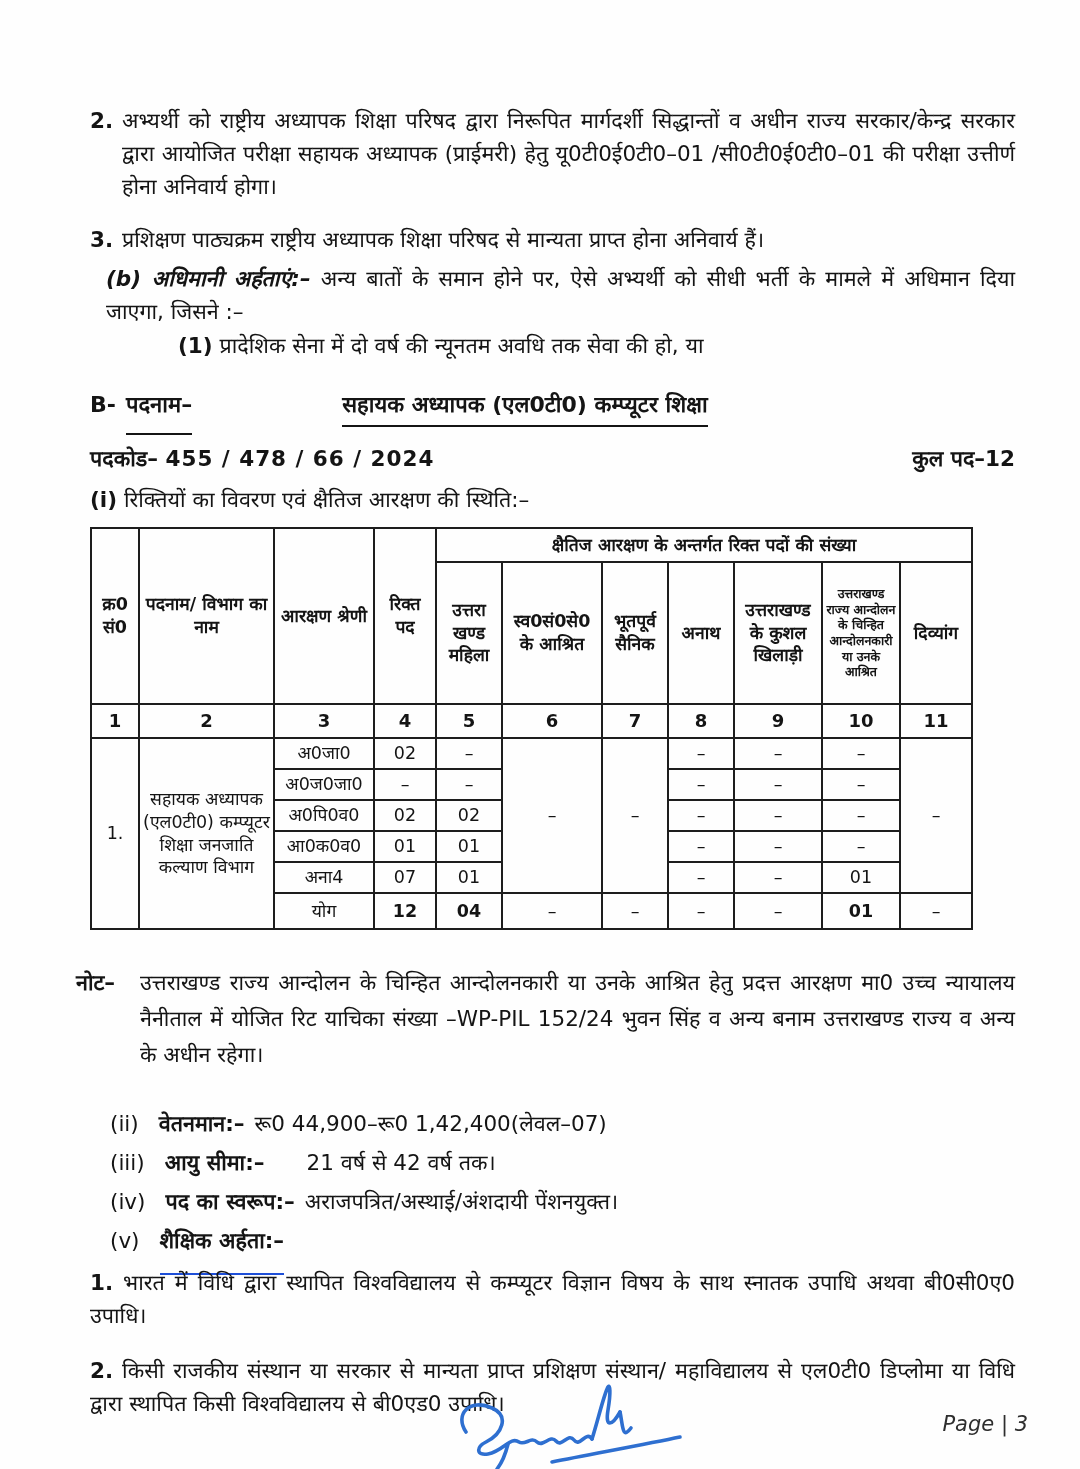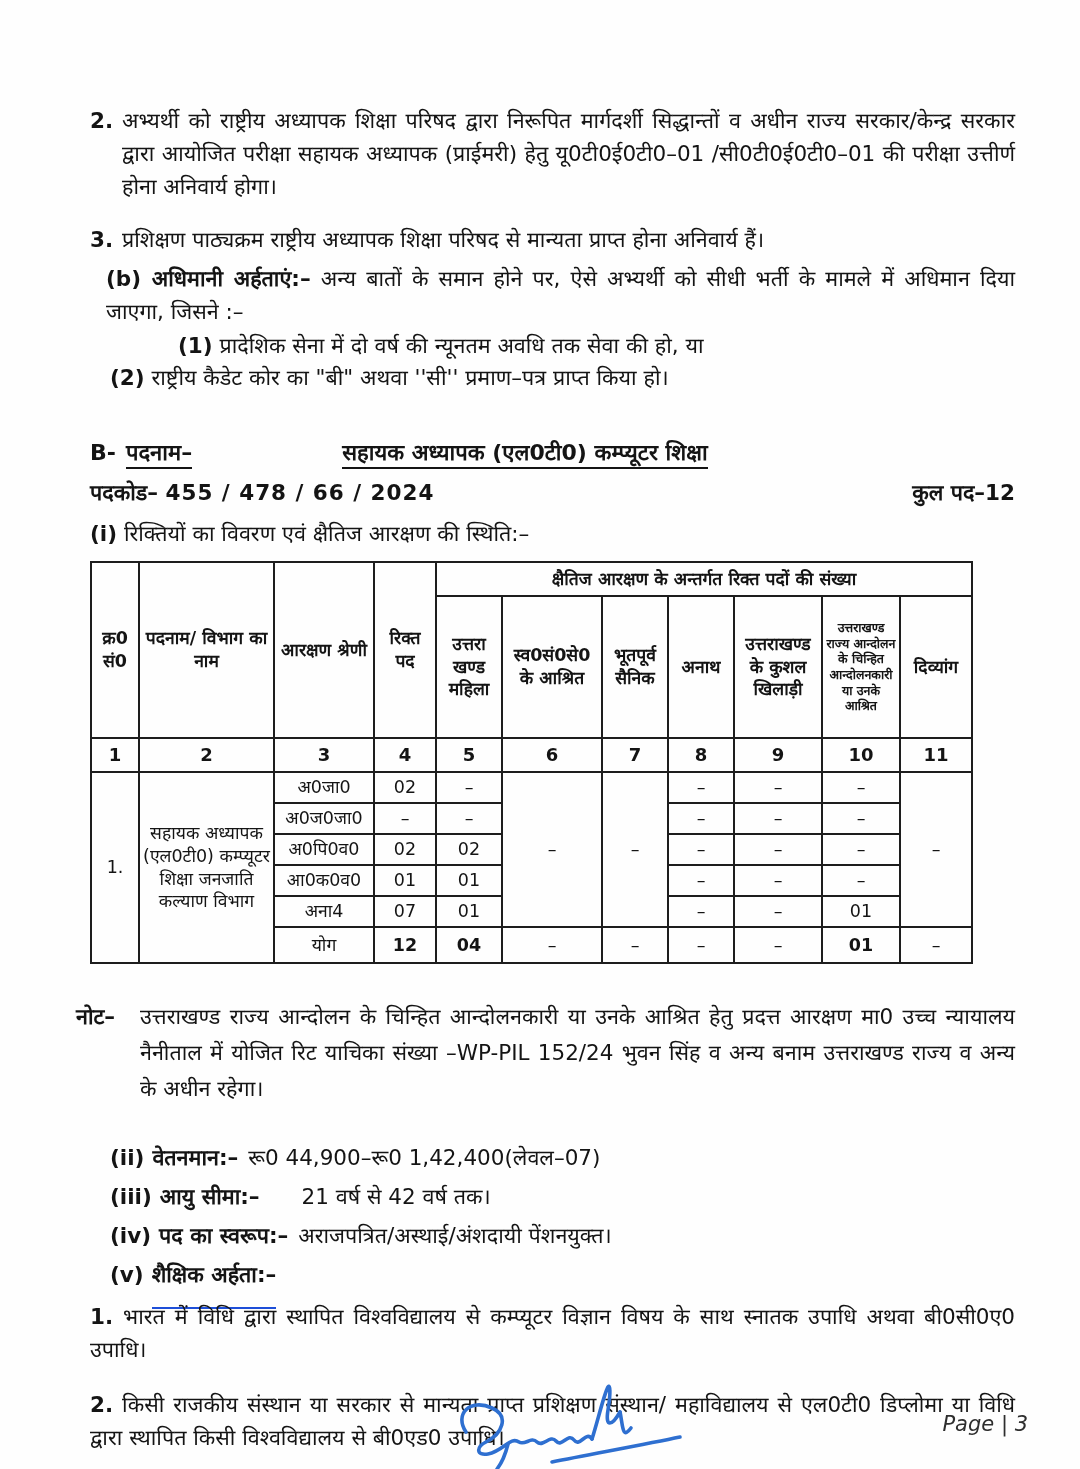--- a/index.html
+++ b/index.html
@@ -19,30 +19,30 @@
   .content{
     position:absolute;
     left:90px;top:104px;
     width:925px;
   }
   
   .npara{display:flex;font-size:21.5px;line-height:33px;margin:0 0 20px 0;}
   .npara .num{flex:0 0 32px;font-weight:bold;}
   .npara .ptext{flex:1;text-align:justify;}
   .bpara{font-size:21.5px;line-height:33px;margin:6px 0 2px 0;padding-left:16px;text-align:justify;}
-  .bpara .blabel{font-weight:bold;}
+  .bpara .blabel{font-weight:bold;font-style:italic;}
   .subitem{font-size:21.5px;line-height:32px;margin:0;}
   .subitem.s1{padding-left:88px;}
   .subitem.s2{padding-left:20px;}
   .subitem .snum{font-weight:bold;}
   
   .post-line{display:flex;align-items:baseline;margin-top:26px;font-size:22px;font-weight:bold;}
   .post-line .blab{margin-right:10px;}
-  .post-line .padnaam{text-decoration:none;border-bottom:2px solid #141414;padding-bottom:1px;}
-  .post-line .ptitle{margin-left:150px;border-bottom:2px solid #141414;padding-bottom:1px;margin-top:16px;}
+  .post-line .padnaam{text-decoration:none;border-bottom:2px solid #141414;padding-bottom:15px;}
+  .post-line .ptitle{margin-left:150px;border-bottom:2px solid #141414;padding-bottom:7px;}
   .code-line{display:flex;justify-content:space-between;font-size:21.5px;font-weight:bold;margin-top:8px;}
   .code-line .codeval{letter-spacing:1px;}
   .i-line{font-size:21.5px;margin-top:12px;}
   .i-line .inum{font-weight:bold;}
   
   table.vac{border-collapse:collapse;margin-top:14px;table-layout:fixed;}
   table.vac td{
     border:2px solid #1d1d1d;
     text-align:center;vertical-align:middle;
     padding:1px 3px;
@@ -58,21 +58,21 @@
   tr.trow td{height:32px;}
   tr.trow td.tval{font-weight:bold;}
   
   .note{display:flex;margin-top:35px;margin-left:-14px;font-size:21.5px;line-height:36px;}
   .note .nlabel{flex:0 0 64px;font-weight:bold;}
   .note .ntext{flex:1;text-align:justify;}
   .note .wp{font-weight:normal;}
   
   .details{margin-top:36px;padding-left:20px;}
   .dline{font-size:21.5px;line-height:30px;margin-bottom:9px;}
-  .dline .dnum{font-weight:bold;margin-right:8px;text-align:center;}
+  .dline .dnum{font-weight:normal;margin-right:20px;text-align:center;}
   .dline .dlabel{font-weight:bold;}
   .dline .dval{margin-left:10px;}
   .dline .dval.wide{margin-left:42px;}
   .dline .dlabel.ul{border-bottom:2px solid #1d4ed8;padding-bottom:20px;}
   
   .qual{margin-top:10px;font-size:21.5px;line-height:33px;text-align:justify;}
   .qual .qnum{font-weight:bold;}
   .signature{position:absolute;left:452px;top:1382px;width:235px;height:87px;}
   .pageno{position:absolute;right:52px;top:1412px;font-size:21px;color:#2e2e2e;font-style:italic;}
 </style>
@@ -88,21 +88,20 @@
     </div>
 
     <div class="npara" style="margin-bottom:2px;">
       <span class="num">3.</span>
       <span class="ptext">प्रशिक्षण पाठ्यक्रम राष्ट्रीय अध्यापक शिक्षा परिषद से मान्यता प्राप्त होना अनिवार्य हैं।</span>
     </div>
 
     <p class="bpara"><span class="blabel">(b) अधिमानी अर्हताएं:–</span> <span>अन्य बातों के समान होने पर, ऐसे अभ्यर्थी को सीधी भर्ती के मामले में अधिमान दिया जाएगा, जिसने :–</span></p>
 
     <p class="subitem s1"><span class="snum">(1)</span> <span>प्रादेशिक सेना में दो वर्ष की न्यूनतम अवधि तक सेवा की हो, या</span></p>
-    <p class="subitem s2"><span class="snum">(2)</span> <span>राष्ट्रीय कैडेट कोर का "बी" अथवा ''सी'' प्रमाण–पत्र प्राप्त किया हो।</span></p>
 
     <div class="post-line">
       <span class="blab">B-</span>
       <span class="padnaam">पदनाम–</span>
       <span class="ptitle">सहायक अध्यापक (एल0टी0) कम्प्यूटर शिक्षा</span>
     </div>
 
     <div class="code-line">
       <span><span>पदकोड–</span> <span class="codeval">455 / 478 / 66 / 2024</span></span>
       <span>कुल पद–12</span>

